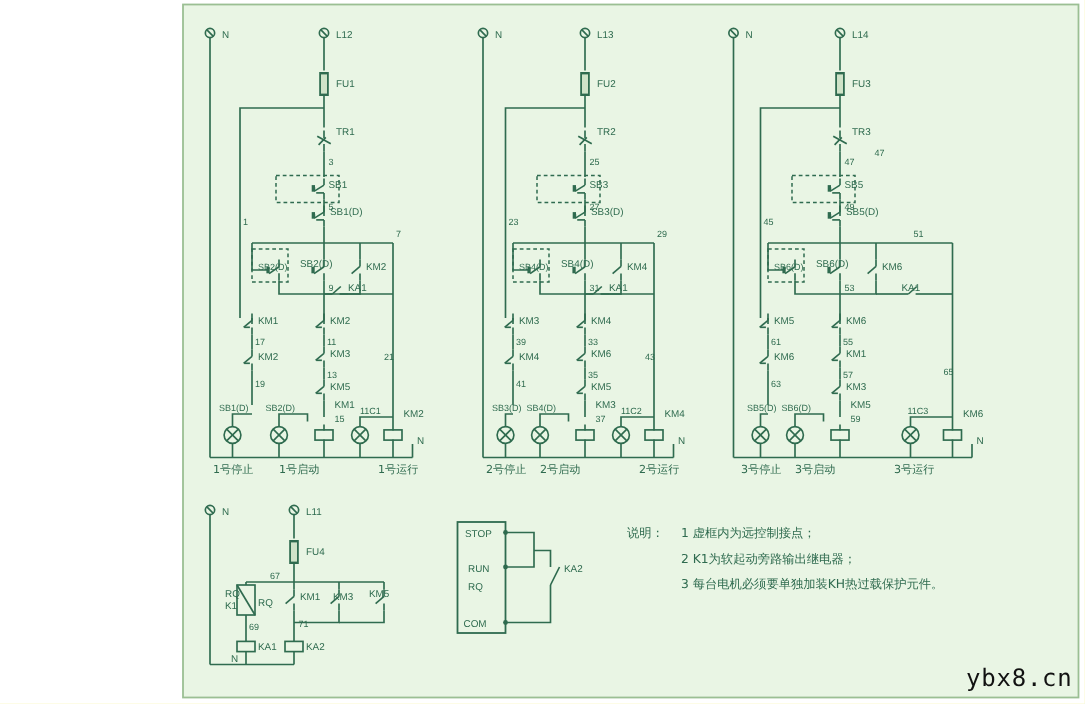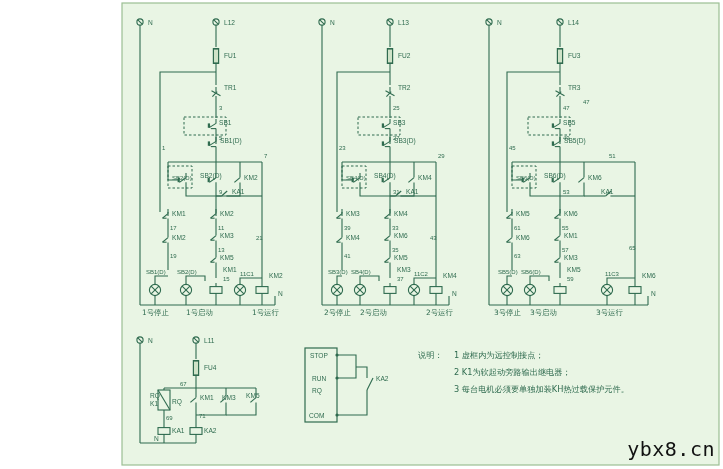--- a/index.html
+++ b/index.html
@@ -1,20 +1,20 @@
 <!DOCTYPE html>
 <html><head>
 <meta charset="utf-8">
 <style>
   html,body{margin:0;padding:0;background:#ffffff;}
   body{width:723px;height:469px;overflow:hidden;font-family:"Liberation Sans",sans-serif;}
   #canvas{position:relative;width:723px;height:469px;background:#fef9c3;}
   svg{display:block;}
   .wm{position:absolute;right:8px;bottom:8px;font-family:"DejaVu Sans Mono",monospace;
-      font-size:20px;color:#111;letter-spacing:.5px;}
+      font-size:16px;color:#111;letter-spacing:.5px;}
 </style>
 </head>
 <body>
 
 <div id="canvas">
 <svg width="723" height="469" viewBox="0 0 723 469">
   <defs>
     <style>
       .ln{stroke:#2f6b4f;stroke-width:1.1;fill:none;}
       .lnb{stroke:#2f6b4f;stroke-width:1.4;fill:none;}

